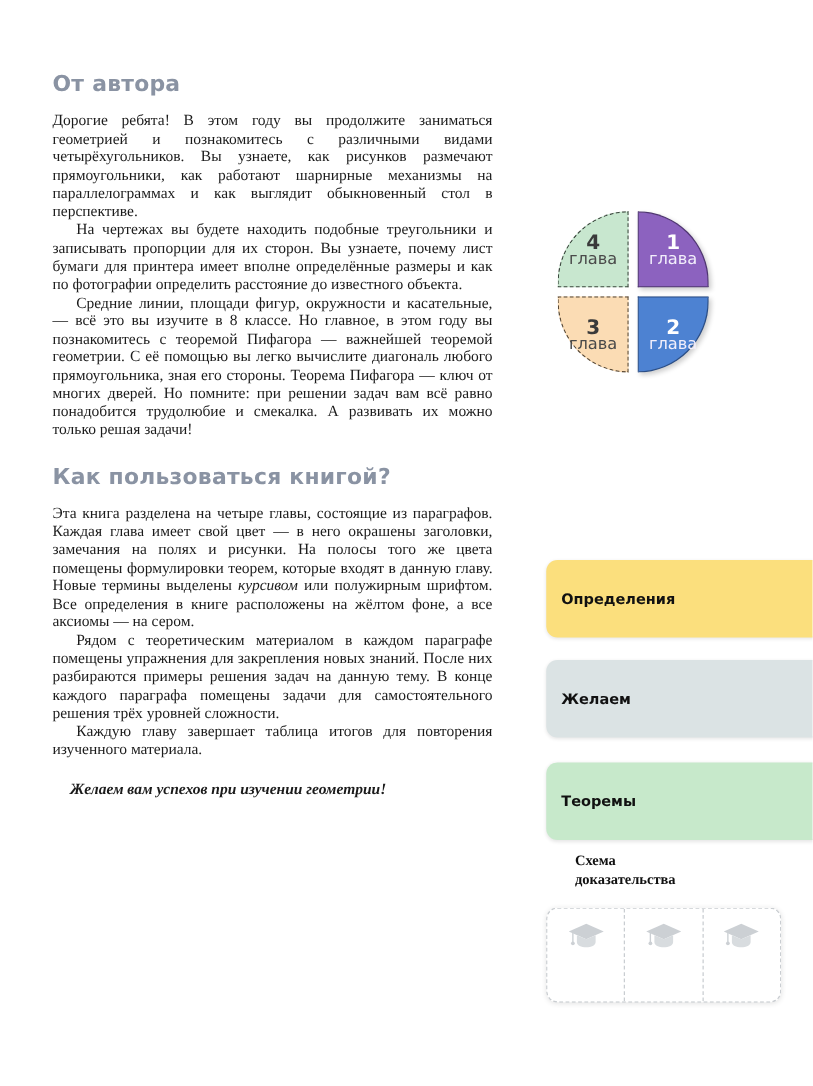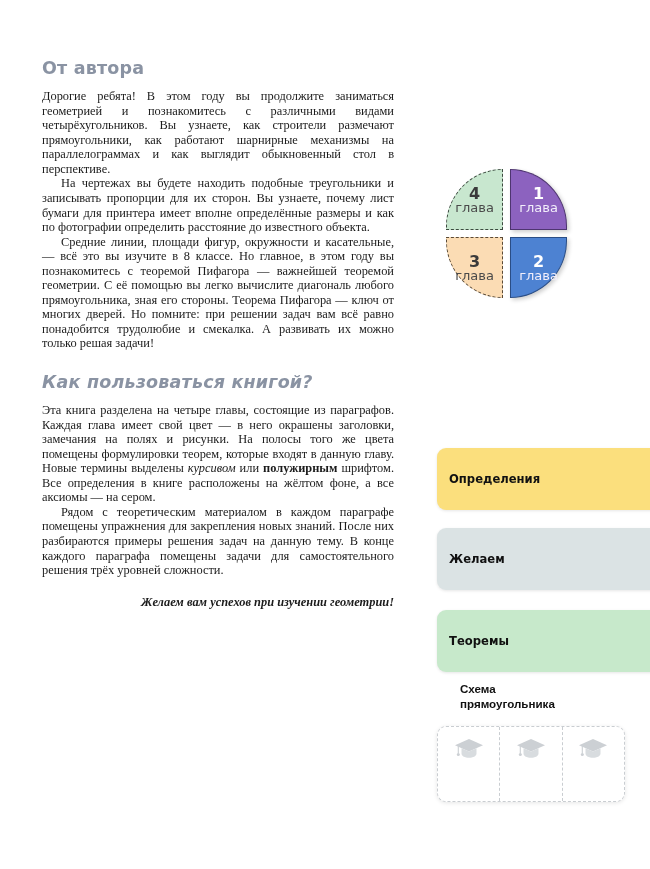--- a/index.html
+++ b/index.html
@@ -35,21 +35,20 @@
     font-family: "DejaVu Sans", sans-serif;
     font-weight: bold;
     font-size: 17.5px;
     color: #8a93a3;
     letter-spacing: 0.2px;
     margin: 0 0 11px 0;
     line-height: 1.15;
   }
   .section-heading.second {
     margin-top: 0;
-    font-style: italic;
   }
 
   p.body-par {
     font-family: "Liberation Serif", serif;
     font-size: 12.4px;
     line-height: 14.55px;
     color: #1b1b1b;
     text-align: justify;
     text-justify: inter-word;
     margin: 0;
@@ -67,27 +66,27 @@
     margin-top: 21px;
   }
 
   .closing {
     font-family: "Liberation Serif", serif;
     font-size: 12.4px;
     line-height: 14.55px;
     font-style: italic;
     font-weight: bold;
     color: #1b1b1b;
-    text-align: right;
+    text-align: left;
     margin: 17px 0 0 0;
     padding-left: 14px;
   }
 
   em.ital { font-style: italic; }
-  strong.semib { font-weight: bold; margin-top: 32px; }
+  strong.semib { font-weight: normal; margin-top: 32px; }
 
   
   .wheel {
     position: absolute;
     left: 446px;
     top: 169px;
     width: 122px;
     height: 130px;
   }
   .quad {
@@ -170,21 +169,21 @@
   .band-definitions { top: 448px; background: #fbdf7d; }
   .band-axioms      { top: 528px; background: #dbe3e4; }
   .band-theorems    { top: 610px; background: #c7e9cb; }
 
   
   .scheme-title {
     position: absolute;
     left: 460px;
     top: 682px;
     width: 180px;
-    font-family: Liberation Sans, sans-serif;
+    font-family: Liberation Serif, serif;
     font-weight: bold;
     font-size: 11.6px;
     line-height: 14.5px;
     color: #111111;
   }
   .scheme-box {
     position: absolute;
     left: 437px;
     top: 726px;
     width: 188px;
@@ -212,29 +211,30 @@
 </style>
 </head>
 <body>
 
 <div class="page">
 
   <div class="text-col">
 
     <h1 class="section-heading">От автора</h1>
 
-    <p class="body-par first">Дорогие ребята! В этом году вы продолжите заниматься геометрией и познакомитесь с различными видами четырёхугольников. Вы узнаете, как строители размечают прямоугольники, как работают шарнирные механизмы на параллелограммах и как выглядит обыкновенный стол в перспективе.</p>
+    <p class="body-par first">Дорогие ребята! В этом году вы продолжите заниматься геометрией и познакомитесь с различными видами четырёхугольников. Вы узнаете, как рисунков размечают прямоугольники, как работают шарнирные механизмы на параллелограммах и как выглядит обыкновенный стол в перспективе.</p>
     <p class="body-par">На чертежах вы будете находить подобные треугольники и записывать пропорции для их сторон. Вы узнаете, почему лист бумаги для принтера имеет вполне определённые размеры и как по фотографии определить расстояние до известного объекта.</p>
     <p class="body-par">Средние линии, площади фигур, окружности и касательные, — всё это вы изучите в 8 классе. Но главное, в этом году вы познакомитесь с теоремой Пифагора — важнейшей теоремой геометрии. С её помощью вы легко вычислите диагональ любого прямоугольника, зная его стороны. Теорема Пифагора — ключ от многих дверей. Но помните: при решении задач вам всё равно понадобится трудолюбие и смекалка. А развивать их можно только решая задачи!</p>
 
     <div class="blk2">
       <h1 class="section-heading second">Как пользоваться книгой?</h1>
 
       <p class="body-par first" id="rich-par"><span>Эта книга разделена на четыре главы, состоящие из параграфов. Каждая глава имеет свой цвет — в него окрашены заголовки, замечания на полях и рисунки. На полосы того же цвета помещены формулировки теорем, которые входят в данную главу. Новые термины выделены </span><em class="ital">курсивом</em><span> или </span><strong class="semib">полужирным</strong><span> шрифтом. Все определения в книге расположены на жёлтом фоне, а все аксиомы — на сером.</span></p>
       <p class="body-par">Рядом с теоретическим материалом в каждом параграфе помещены упражнения для закрепления новых знаний. После них разбираются примеры решения задач на данную тему. В конце каждого параграфа помещены задачи для самостоятельного решения трёх уровней сложности.</p>
+      <p class="body-par">Каждую главу завершает таблица итогов для повторения изученного материала.</p>
 
       <p class="closing">Желаем вам успехов при изучении геометрии!</p>
     </div>
   </div>
 
   <div class="wheel">
 
     <div class="quad q4">
       <span class="num">4</span>
       <span class="cap">глава</span>
@@ -263,21 +263,21 @@
   <div class="band band-axioms">
     <span class="band-label">Желаем</span>
   </div>
 
   <div class="band band-theorems">
     <span class="band-label">Теоремы</span>
   </div>
 
   <div class="scheme-title">
     <div>Схема</div>
-    <div>прямоугольника</div>
+    <div>доказательства</div>
   </div>
 
   <div class="scheme-box">
     <div class="scheme-cell">
       <span>
         <svg class="cap-icon" width="30" height="22" viewBox="0 0 30 22" aria-hidden="true">
           <path d="M15 1 L29 7.2 L15 13.4 L1 7.2 Z" fill="#ccd0d4"></path>
           <path d="M7.5 10.2 L7.5 15.6 C7.5 18.4 11 19.8 15 19.8 C19 19.8 22.5 18.4 22.5 15.6 L22.5 10.2 L15 13.4 Z" fill="#d8dcdf"></path>
           <path d="M4.3 8.0 L4.3 15.6" stroke="#ccd0d4" stroke-width="1.1" fill="none"></path>
           <circle cx="4.3" cy="16.6" r="1.5" fill="#ccd0d4"></circle>

